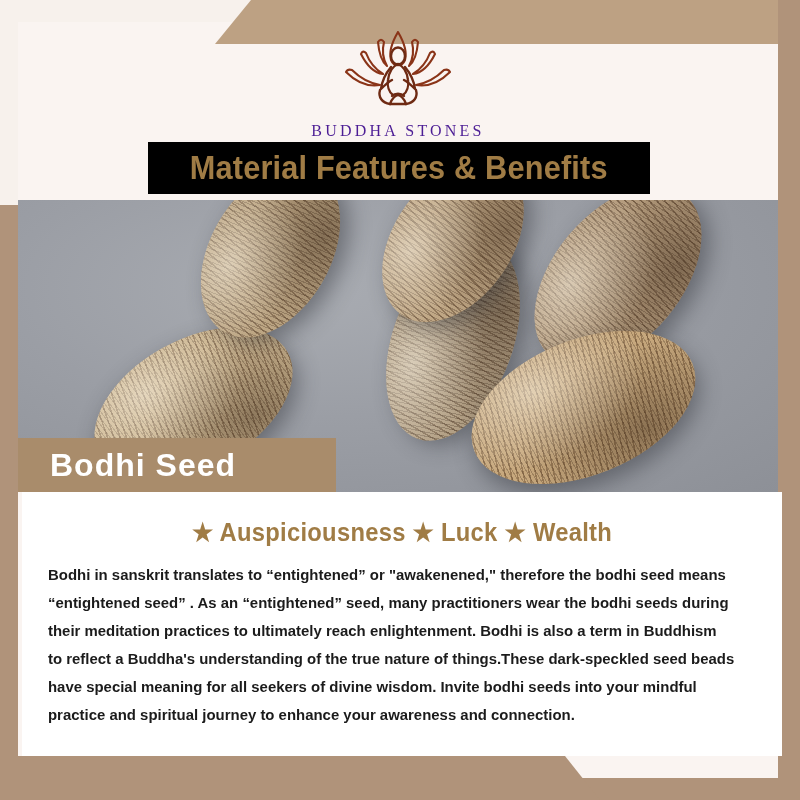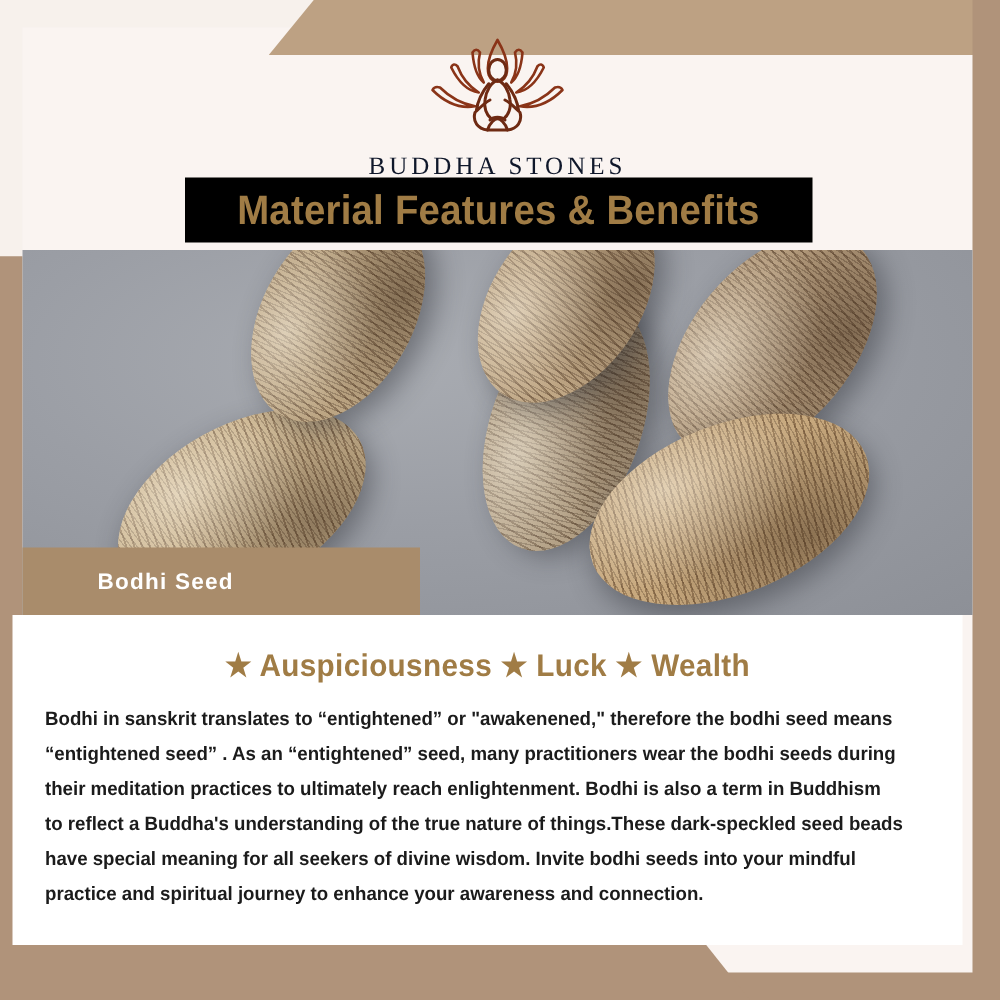--- a/index.html
+++ b/index.html
@@ -25,21 +25,21 @@
   .inner-surface{
     position:absolute;left:18px;top:22px;width:760px;height:756px;background:#faf4f1;
   }
 
   
   .header{position:absolute;left:18px;top:22px;width:760px;height:178px;}
   .logo-wrap{position:absolute;left:0;right:0;top:4px;display:flex;flex-direction:column;align-items:center;}
   .logo-mark{width:128px;height:92px;display:block;}
   .logo-word{
     margin-top:4px;font-family:"Liberation Serif", serif;
-    font-size:20px;letter-spacing:3.2px;color:#0f172a;font-weight:400;text-align:right;
+    font-size:16px;letter-spacing:3.2px;color:#4c1d95;font-weight:400;text-align:right;
   }
 
   .title-band{
     position:absolute;left:130px;top:120px;width:502px;height:52px;
     background:#000000;display:flex;align-items:center;justify-content:center;
   }
   .title-text{
     font-family:"Liberation Sans Narrow","Liberation Sans",sans-serif;
     font-weight:bold;font-size:33px;color:#a07c45;letter-spacing:.2px;
     transform:scaleX(.93);white-space:nowrap;
@@ -67,27 +67,27 @@
     position:absolute;inset:0;border-radius:50%;
     background:radial-gradient(ellipse at 32% 25%, rgba(255,250,238,.50) 0%, rgba(255,250,238,0) 52%),
                radial-gradient(ellipse at 72% 82%, rgba(52,34,20,.40) 0%, rgba(52,34,20,0) 55%);
   }
 
   .label-band{
     position:absolute;left:18px;top:438px;width:318px;height:54px;background:#a98c6b;
     display:flex;align-items:center;
   }
   .label-text{
-    color:#ffffff;font-weight:bold;font-size:18px;margin-left:60px;
+    color:#ffffff;font-weight:bold;font-size:32px;margin-left:32px;
     letter-spacing:1px;
   }
 
   
   .content{
-    position:absolute;left:10px;top:492px;width:760px;height:264px;background:#ffffff;
+    position:absolute;left:22px;top:492px;width:760px;height:264px;background:#ffffff;
   }
   .benefits{
     text-align:center;margin-top:26px;
     font-family:"Liberation Sans Narrow","Liberation Sans",sans-serif;
     font-weight:bold;font-size:25px;color:#a07c45;letter-spacing:.3px;
     transform:scaleX(.95);
   }
   .para{
     margin:14px 26px 0 26px;font-size:15.4px;line-height:28px;color:#1b1b1b;
     font-family:"Liberation Sans Narrow","Liberation Sans",sans-serif;

